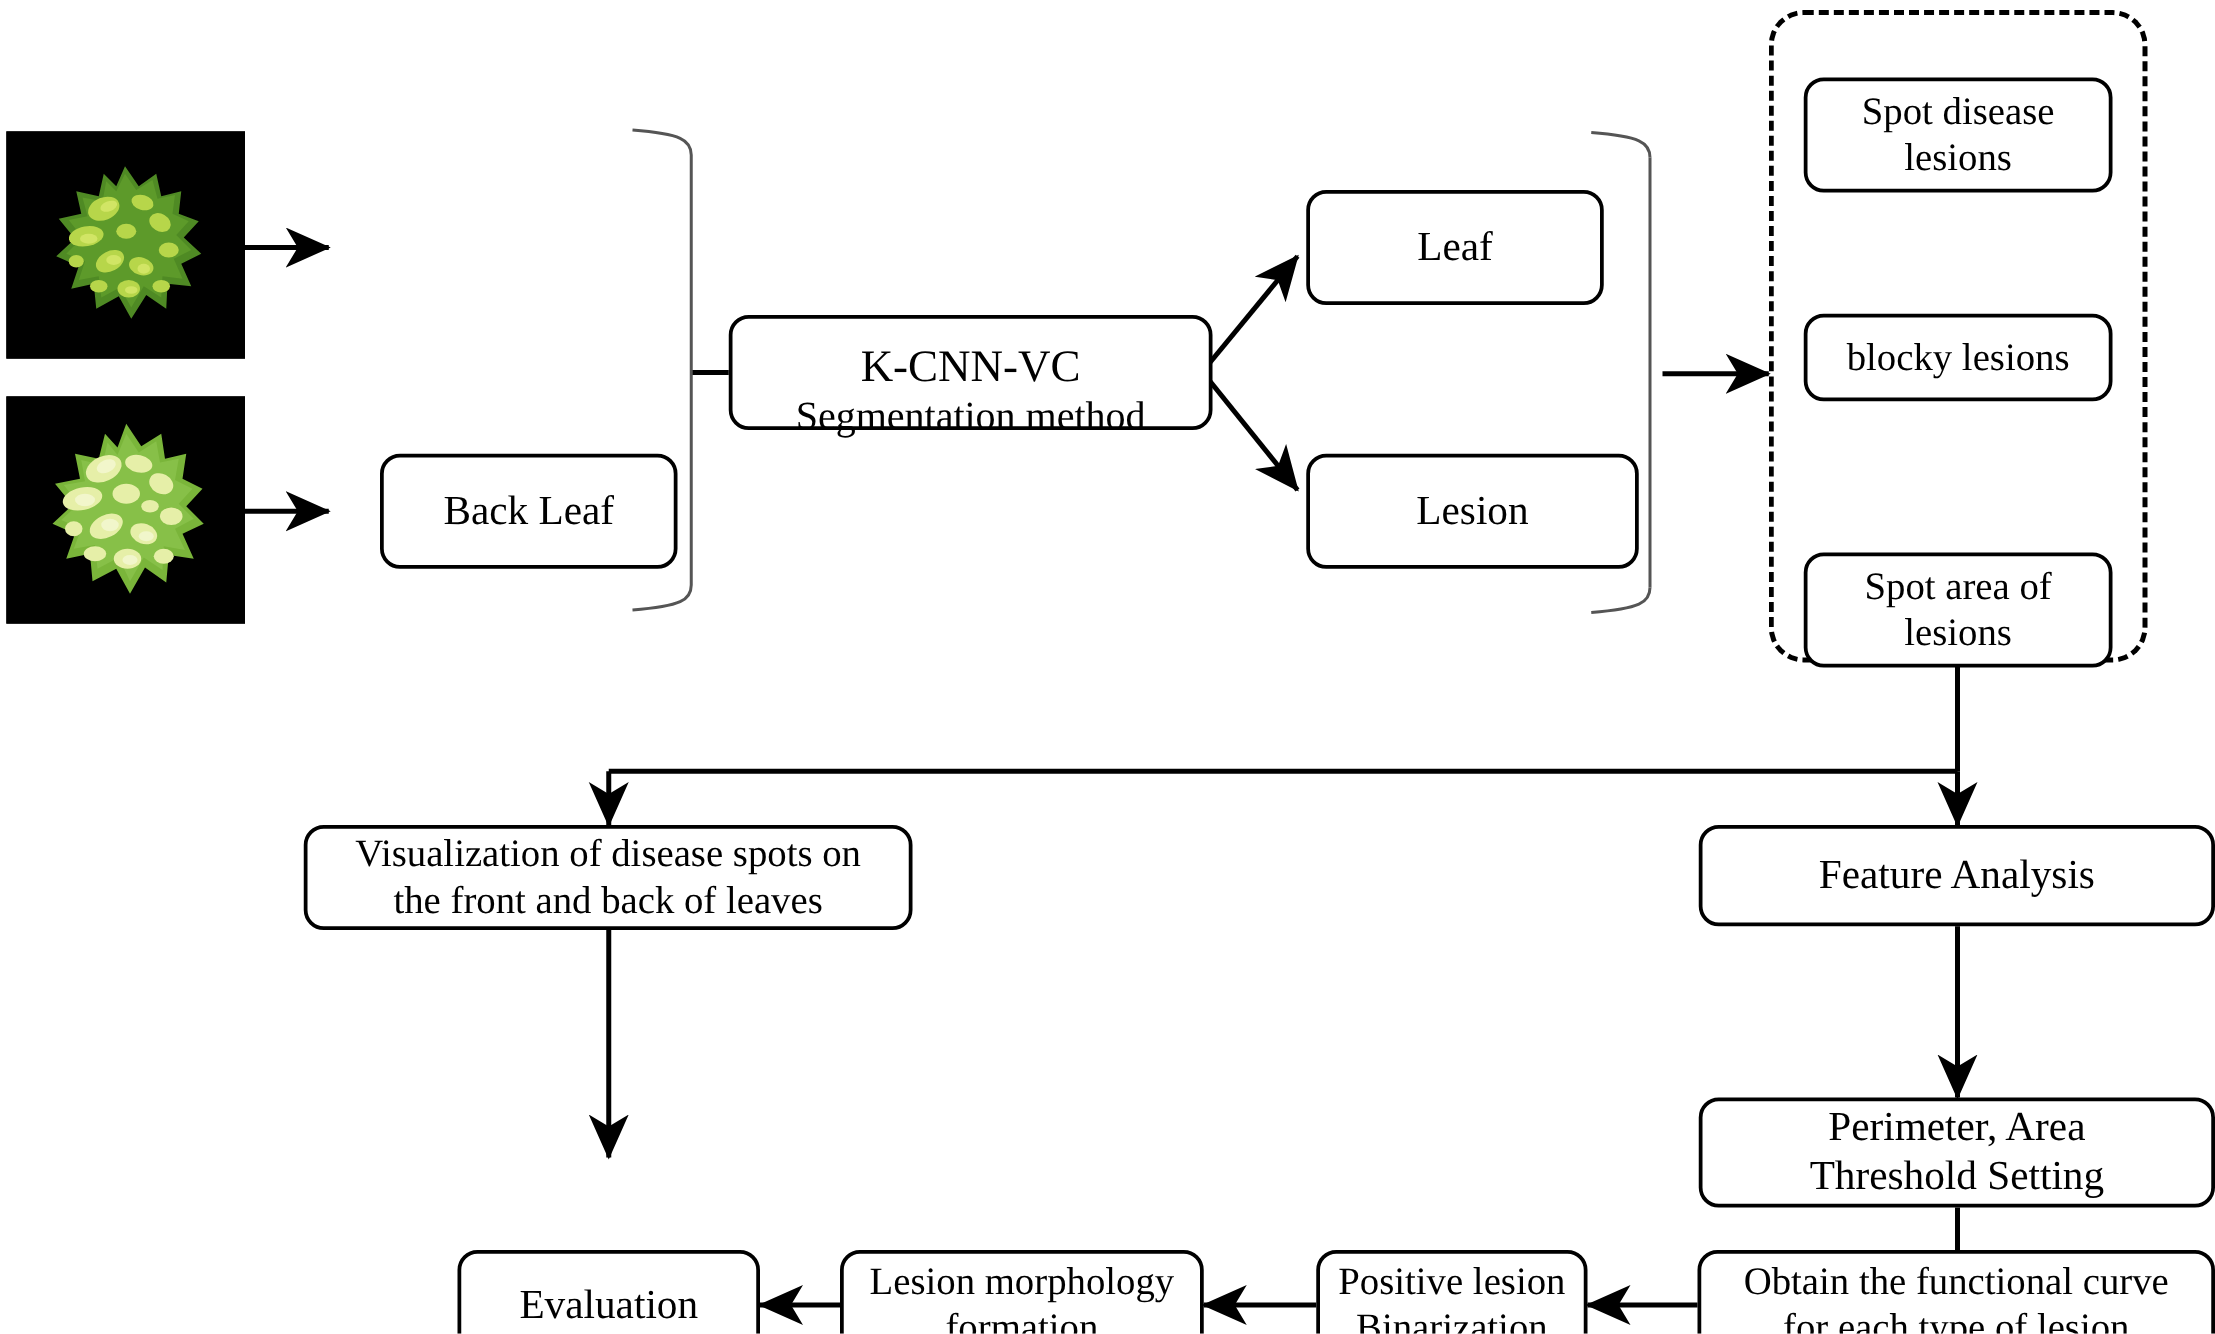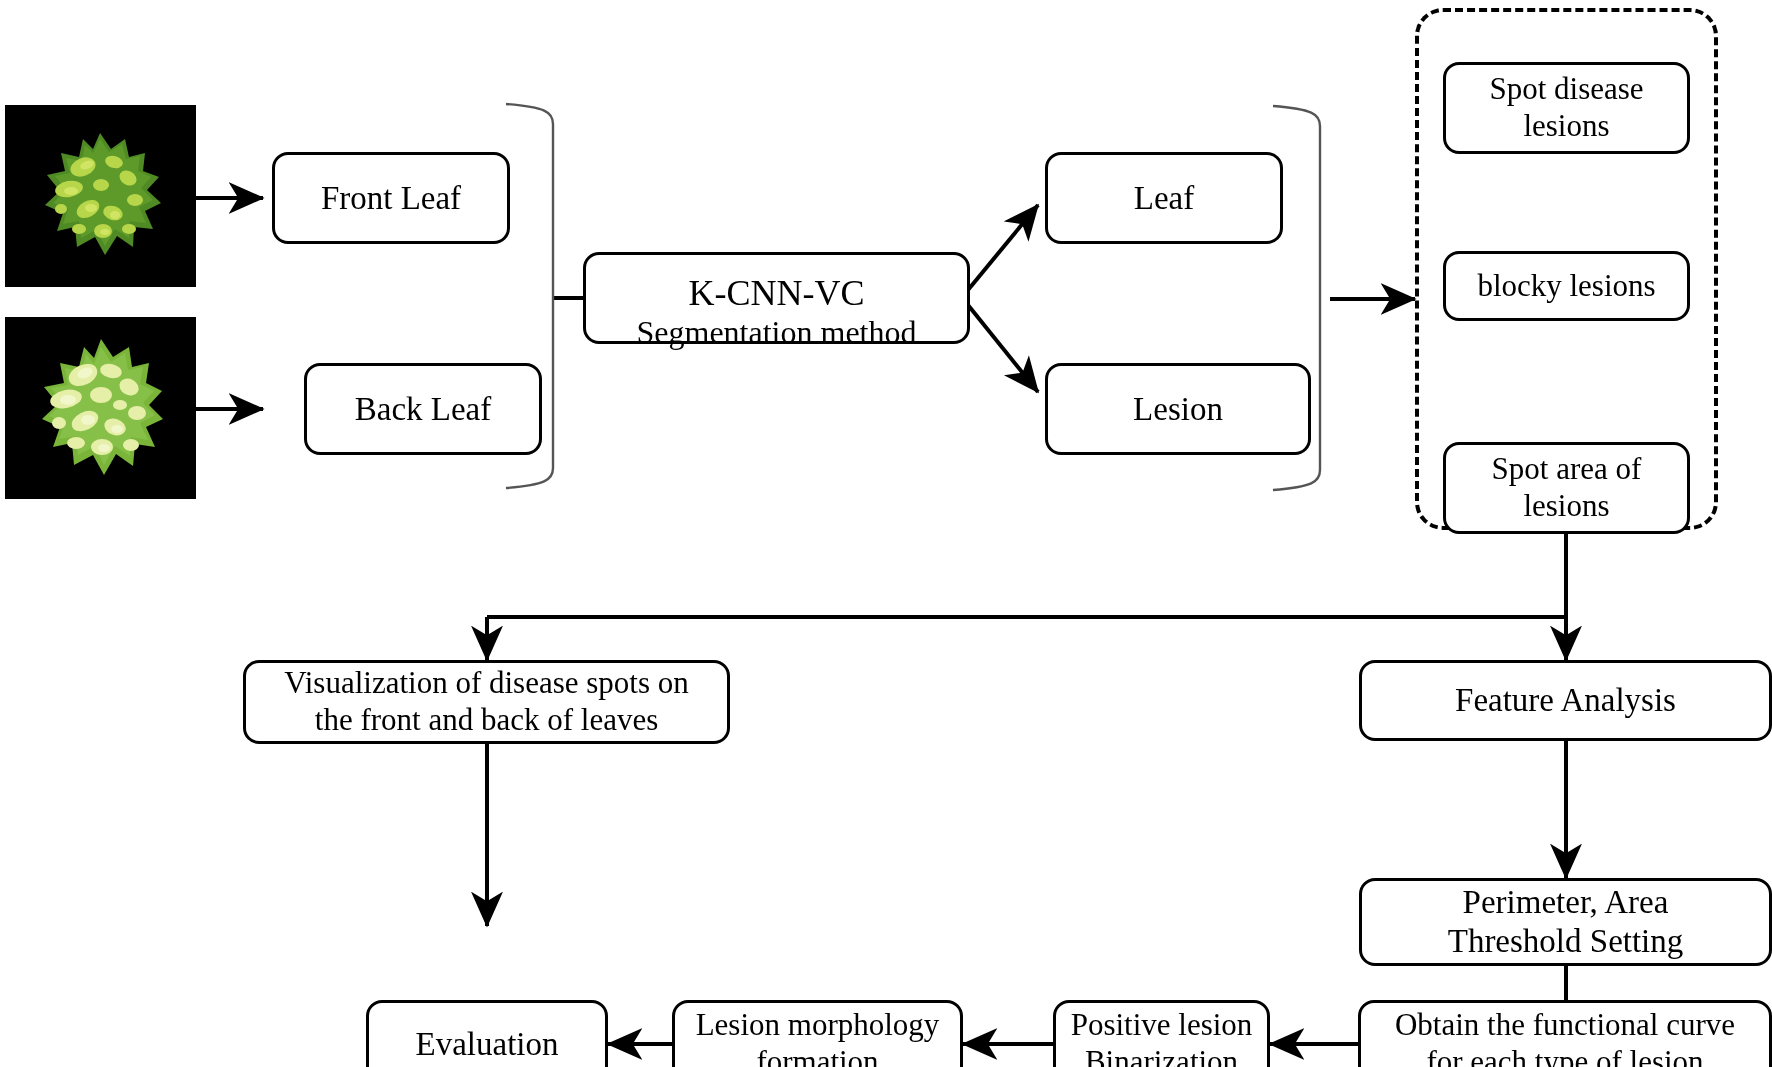--- a/index.html
+++ b/index.html
@@ -191,23 +191,20 @@
           <ellipse cx="80" cy="56" rx="8" ry="5" transform="rotate(-24 80 56)"></ellipse>
           <ellipse cx="63" cy="83" rx="8" ry="5"></ellipse>
           <ellipse cx="83" cy="103" rx="7" ry="5"></ellipse>
           <ellipse cx="112" cy="112" rx="6" ry="4"></ellipse>
           <ellipse cx="99" cy="131" rx="6" ry="4"></ellipse>
         </g>
       </g>
     </svg>
   </div>
 
-  <div class="node" style="left:272px; top:152px; width:238px; height:92px;">
-    <span class="t">Front Leaf</span>
-  </div>
 
   <div class="node" style="left:272px; top:363px; width:238px; height:92px;margin-left:32px;">
     <span class="t">Back Leaf</span>
   </div>
 
   <div class="node" style="left:583px; top:252px; width:387px; height:92px; flex-direction:column; justify-content:center;">
     <span class="big">K-CNN-VC</span>
     <span class="small">Segmentation method</span>
   </div>
 

